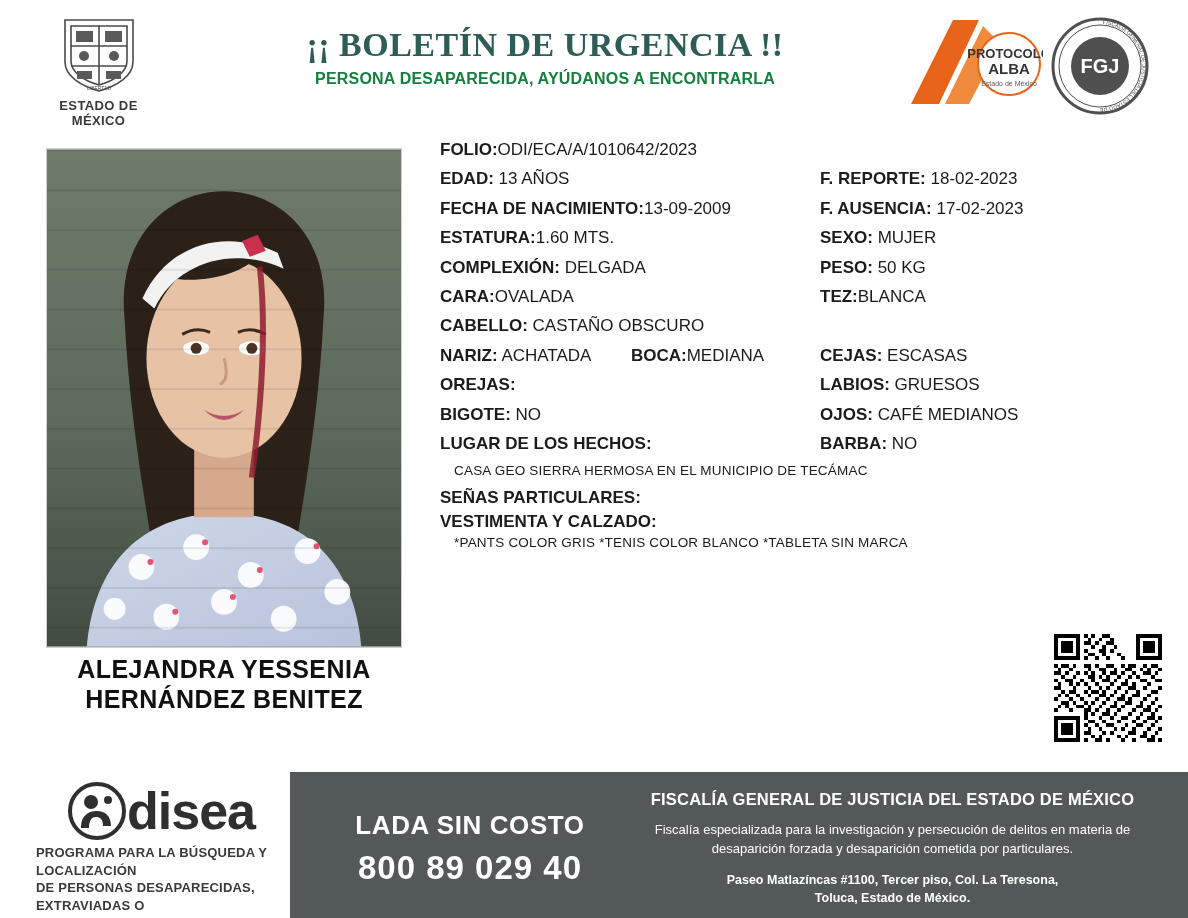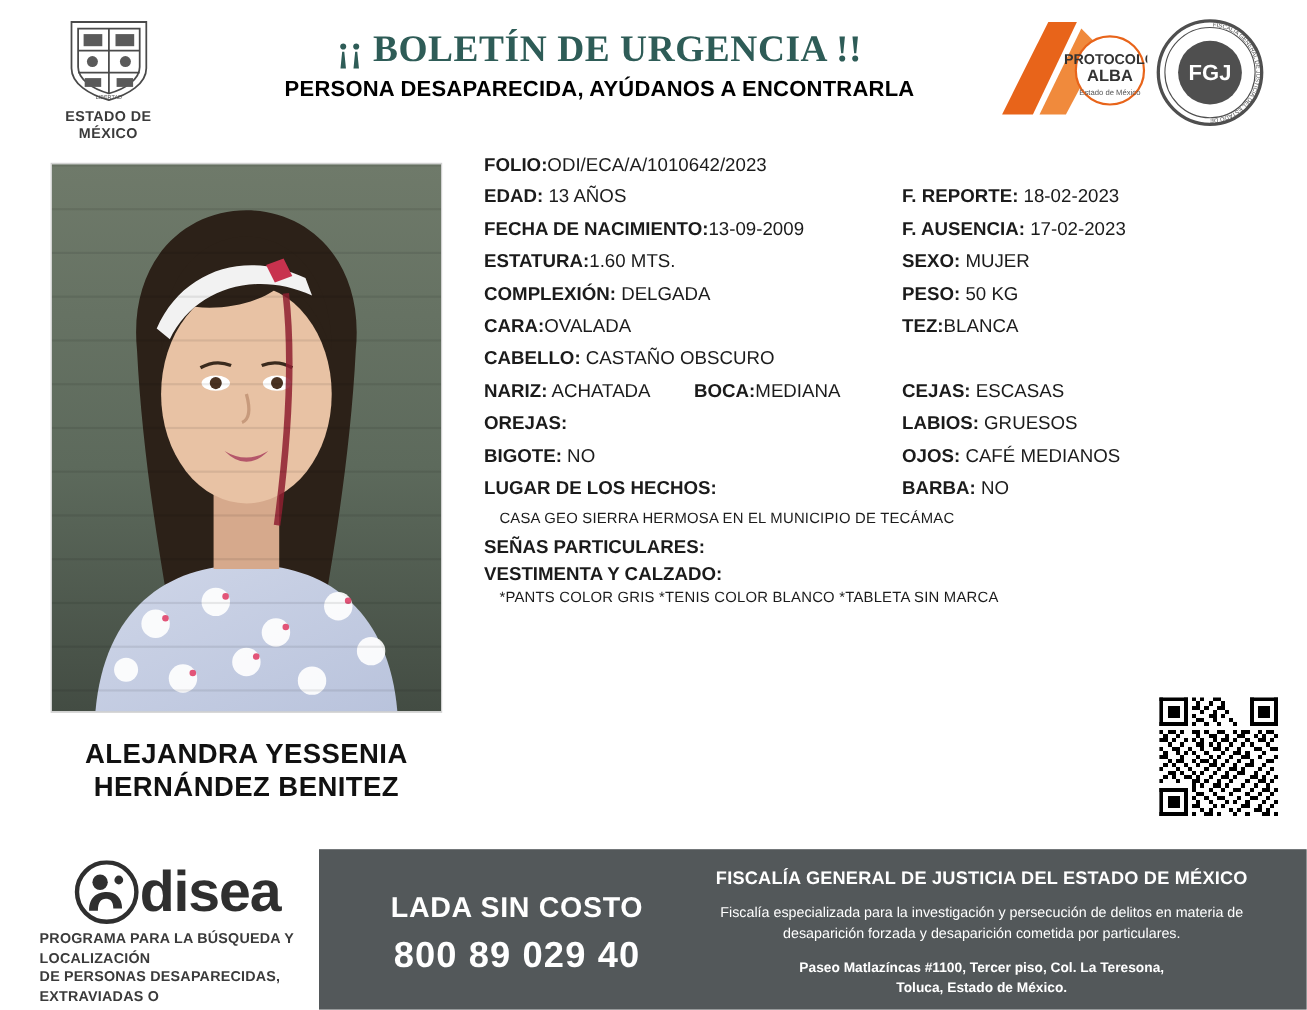--- a/index.html
+++ b/index.html
@@ -22,38 +22,38 @@
     font-size: 13px; font-weight: 700; letter-spacing: .4px;
     color: #3a3a3a; margin-top: 4px;
   }
   .head-titles {
     position: absolute; left: 180px; top: 26px; width: 730px; text-align: center;
   }
   .title-main {
     font-size: 34px; font-weight: 800; letter-spacing: .5px; color: #2e5c57; font-family: Liberation Serif, serif;
   }
   .title-sub {
-    font-size: 20px; font-weight: 700; letter-spacing: .2px; color: #000000;
+    font-size: 16px; font-weight: 700; letter-spacing: .2px; color: #15803d;
     margin-top: 6px;
   }
   .protocolo {
     position: absolute; left: 905px; top: 16px; width: 138px; height: 96px;
   }
   .fgj {
     position: absolute; left: 1046px; top: 16px; width: 108px; height: 100px;
   }
 
   
   .photo-wrap { position: absolute; left: 46px; top: 148px; width: 356px; }
   .photo {
     width: 356px; height: 500px; display: block;
     border: 1px solid #cfcfcf;
   }
   .person-name {
-    margin-top: 24px; text-align: center;
+    margin-top: 7px; text-align: center;
     font-size: 25px; font-weight: 800; line-height: 1.18; color: #111;
     letter-spacing: .4px;
   }
 
   .details { position: absolute; left: 440px; top: 140px; width: 710px; }
   .row {
     display: flex; align-items: flex-end; margin-bottom: 9px;
   }
   .col-l { width: 380px; }
   .col-r { width: 330px; }

